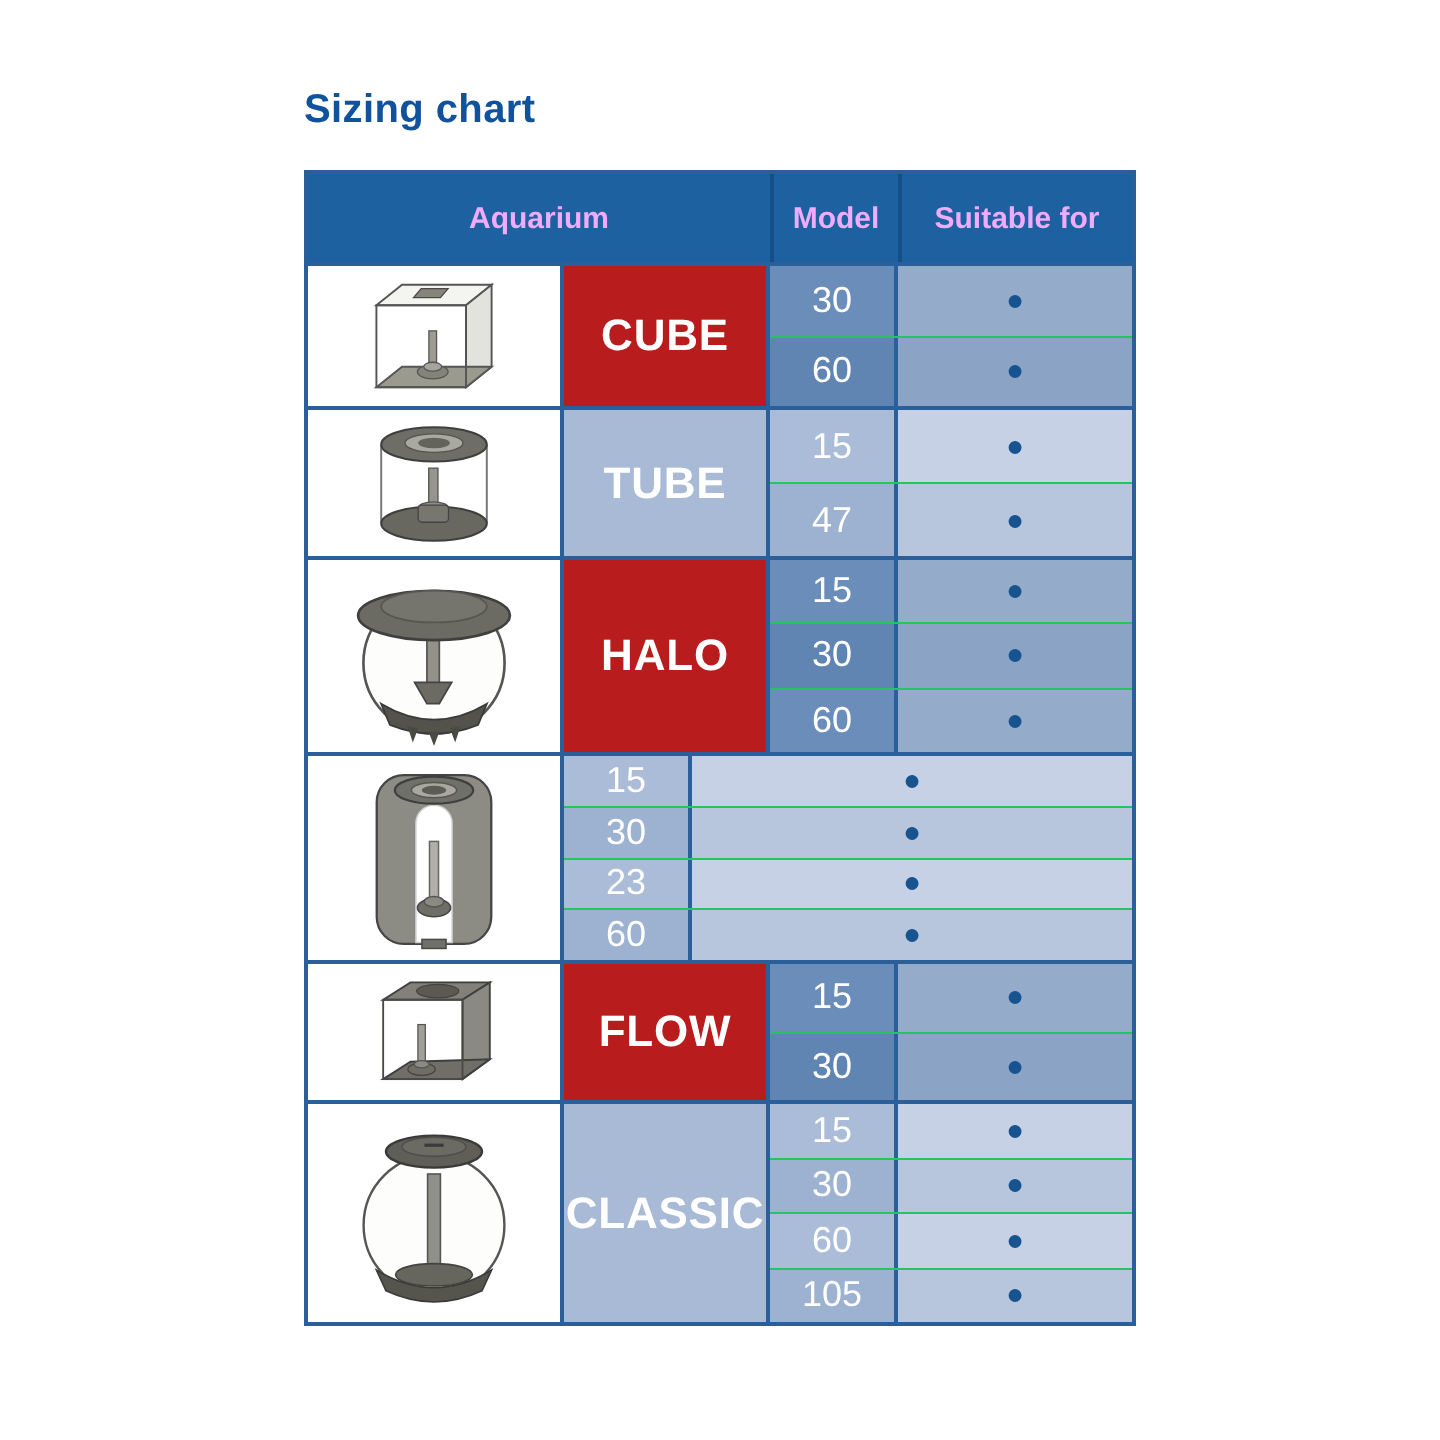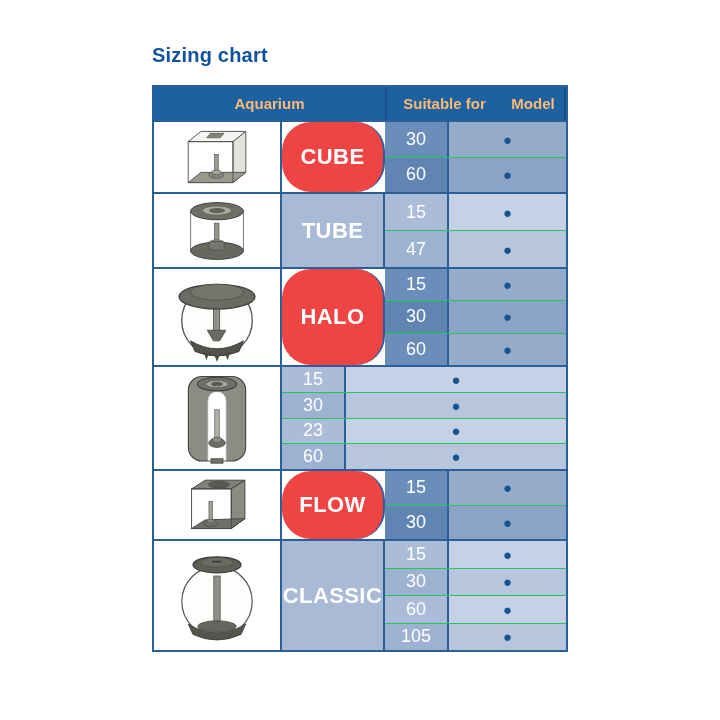--- a/index.html
+++ b/index.html
@@ -9,21 +9,21 @@
     position:absolute;left:152px;top:44px;
     font-size:20px;font-weight:bold;color:#10529c;letter-spacing:0.2px;
   }
 
   .sizing-table{
     position:absolute;left:152px;top:85px;width:416px;
     border:2px solid #2b5f9a;box-sizing:border-box;background:#fff;
   }
 
   
-  .thead{display:flex;height:33px;background:#1d61a1;color:#fdba74;font-weight:bold;font-size:15px;}
+  .thead{display:flex;height:44px;background:#1d61a1;color:#f0abfc;font-weight:bold;font-size:15px;}
   .thead .hcell{display:flex;align-items:center;justify-content:center;box-sizing:border-box;}
   .h-aquarium{width:233px;border-right:2px solid #164f88;}
   .h-model{width:64px;border-right:2px solid #164f88;}
   .h-suitable{flex:1;}
 
   
   .section{display:flex;border-top:2px solid #2b5f9a;box-sizing:border-box;}
   .img-cell{width:128px;background:#ffffff;border-right:2px solid #2b5f9a;
     display:flex;align-items:center;justify-content:center;box-sizing:border-box;}
   .name-cell{width:103px;border-right:2px solid #2b5f9a;box-sizing:border-box;
@@ -31,21 +31,21 @@
     color:#ffffff;font-weight:bold;font-size:22px;letter-spacing:0.4px;}
   .rows{flex:1;display:flex;flex-direction:column;}
   .row{flex:1;display:flex;min-height:0;}
   .row + .row{border-top:1px solid #22c55e;}
   .model-cell{width:64px;border-right:2px solid #2b5f9a;box-sizing:border-box;
     display:flex;align-items:center;justify-content:center;color:#fff;font-size:18px;}
   .suitable-cell{flex:1;display:flex;align-items:center;justify-content:center;}
   .dot{color:#17548f;font-size:15px;line-height:1;}
 
   
-  .section.dark .name-cell{background:#ef4444;border-radius:29px;}
+  .section.dark .name-cell{background:#b91c1c;}
   .section.dark .row:nth-child(odd) .model-cell{background:#6a8db9;}
   .section.dark .row:nth-child(even) .model-cell{background:#6085b2;}
   .section.dark .row:nth-child(odd) .suitable-cell{background:#95abca;}
   .section.dark .row:nth-child(even) .suitable-cell{background:#8ba3c5;}
 
   .section.light .name-cell{background:#a9bad7;}
   .section.light .row:nth-child(odd) .model-cell{background:#aabcd8;}
   .section.light .row:nth-child(even) .model-cell{background:#9db1d1;}
   .section.light .row:nth-child(odd) .suitable-cell{background:#c7d1e5;}
   .section.light .row:nth-child(even) .suitable-cell{background:#b7c5dd;}
@@ -62,22 +62,22 @@
 </style>
 </head>
 <body>
 
 <div class="page-title">Sizing chart</div>
 
 <div class="sizing-table">
 
   <div class="thead">
     <div class="hcell h-aquarium">Aquarium</div>
+    <div class="hcell h-model">Model</div>
     <div class="hcell h-suitable">Suitable for</div>
-    <div class="hcell h-model">Model</div>
   </div>
 
   <div class="section dark s-cube">
     <div class="img-cell">
       <svg width="104" height="64" viewBox="0 0 110 100">
         <polygon points="10,26 30,10 100,10 80,26" fill="#f4f4f1" stroke="#555" stroke-width="1.5"></polygon>
         <polygon points="45,13 66,13 60,20 39,20" fill="#84847b" stroke="#4a4a44"></polygon>
         <polygon points="80,26 100,10 100,74 80,90" fill="#e3e3de" stroke="#555" stroke-width="1.5"></polygon>
         <polygon points="10,90 30,74 100,74 80,90" fill="#9a9a8e" stroke="#555" stroke-width="1.5"></polygon>
         <rect x="10" y="26" width="70" height="64" fill="none" stroke="#555" stroke-width="1.5"></rect>

